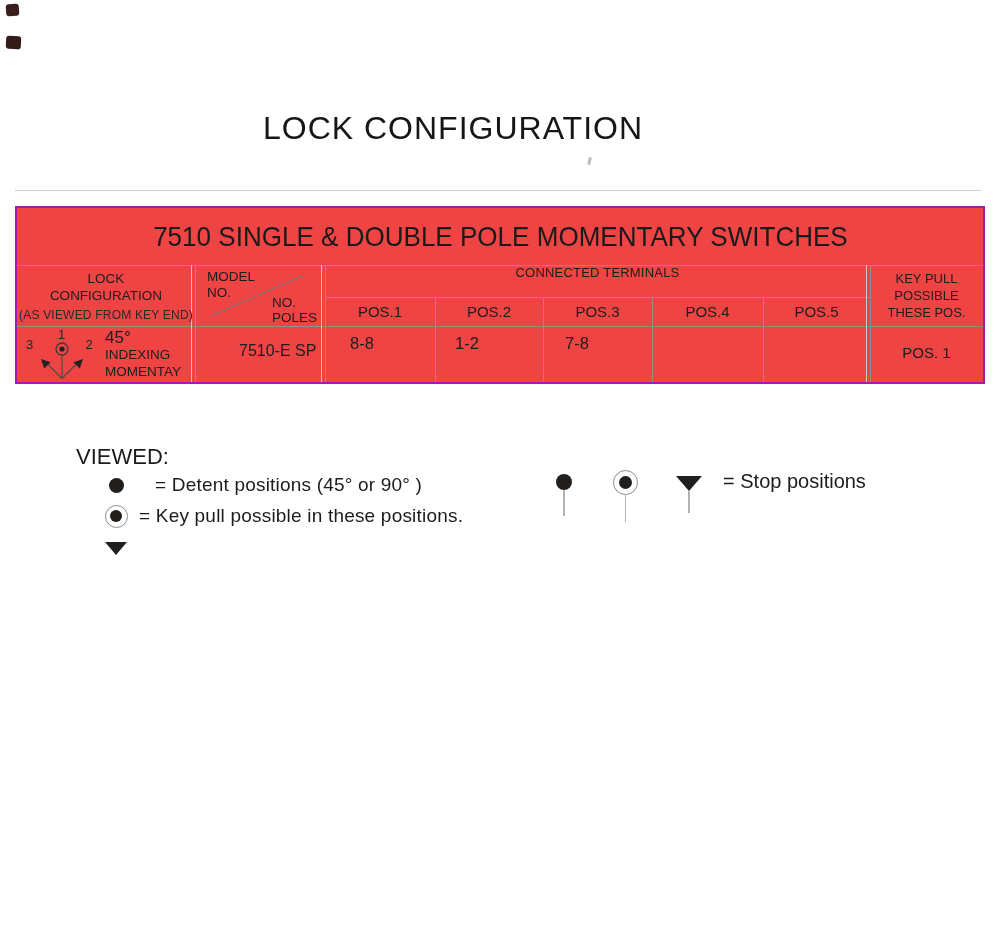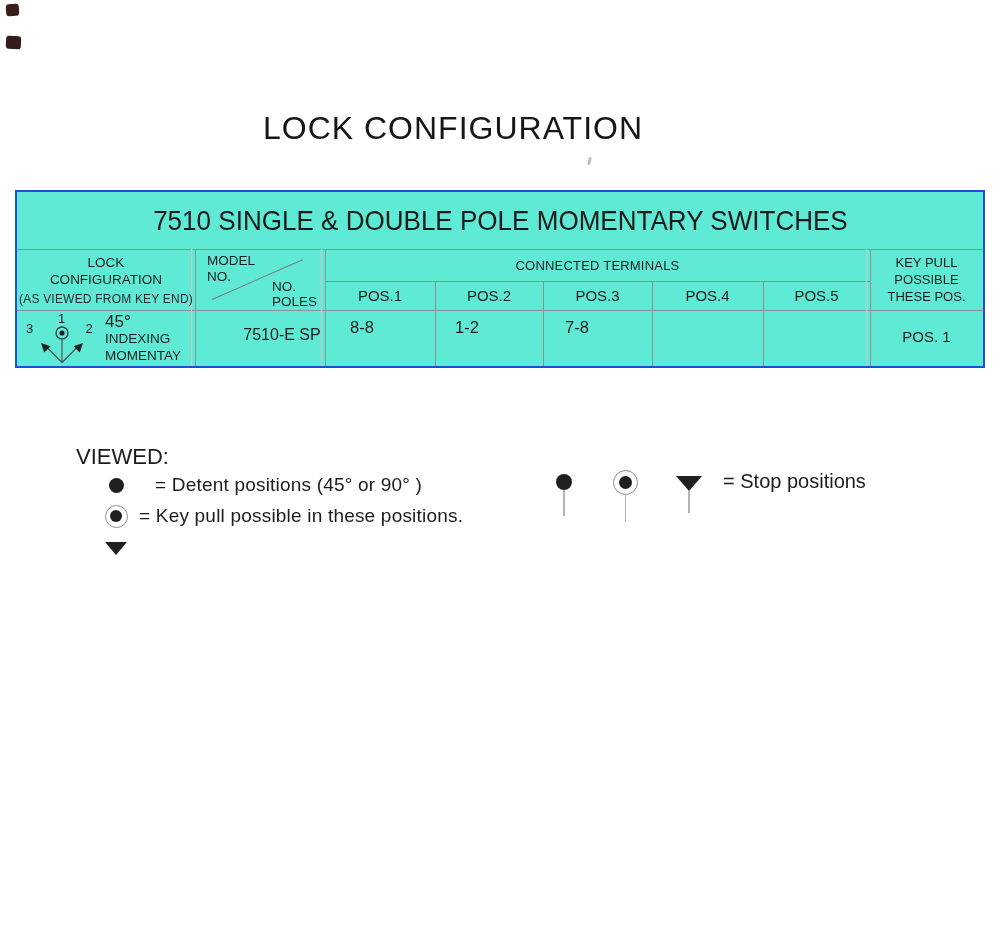--- a/index.html
+++ b/index.html
@@ -16,22 +16,22 @@
   .speck { position:absolute; left:588px; top:157px; width:3px; height:8px; background:#9a9a9a; opacity:.65; transform:rotate(14deg); border-radius:2px; }
 
   
   .main-title {
     position:absolute; left:0; top:110px; width:892px; text-align:center;
     font-size:32px; font-weight:400; letter-spacing:1px; color:#161616; text-indent:14px;
   }
 
   
   .dtable {
-    position:absolute; left:15px; top:190px; width:970px; height:178px;
-    border:2px solid #1d4ed8; background:#5eead4;
+    position:absolute; left:15px; top:206px; width:970px; height:178px;
+    border:2px solid #a21caf; background:#ef4444;
   }
   .ghost-top { position:absolute; left:15px; top:190px; width:966px; height:1px; background:#cccccc; }
   .line { position:absolute; background:#8f8f8f; }
   .gline { position:absolute; background:#c8c8c8; }
   .cell { position:absolute; display:flex; }
 
   .tbl-title {
     left:0; top:0; width:966px; height:57px; align-items:center; justify-content:center;
   }
   .tbl-title span {
@@ -42,30 +42,30 @@
   .hdr-lock { left:0; top:57px; width:178px; height:61px; flex-direction:column; align-items:center; justify-content:center; }
   .hdr-lock .l1 { font-size:13.5px; line-height:17px; }
   .hdr-lock .note { font-size:12px; letter-spacing:.2px; margin-top:4px; color:#2a2a2a; }
 
   .hdr-model { left:178px; top:57px; width:130px; height:61px; }
   .hdr-model .model-no { position:absolute; left:12px; top:4px; font-size:13.5px; line-height:16px; }
   .hdr-model .no-poles { position:absolute; left:77px; top:30px; font-size:13.5px; line-height:15px; }
   .hdr-model .diag { position:absolute; left:17px; top:50px; width:99px; height:1px; background:#7c7c7c;
                      transform-origin:0 50%; transform:rotate(-23.7deg); }
 
-  .hdr-ct { left:308px; top:57px; width:545px; height:32px; align-items:center; justify-content:center; font-size:13px; letter-spacing:.2px; }
+  .hdr-ct { left:308px; top:57px; width:545px; height:32px; justify-content:center; font-size:13px; letter-spacing:.2px; }
   .hdr-pos { top:89px; height:29px; align-items:center; justify-content:center; font-size:15px; }
   .hdr-keypull { left:853px; top:57px; width:113px; height:61px; flex-direction:column; align-items:center; justify-content:center; font-size:13px; line-height:17px; text-align:center; }
 
   .row-lock { left:0; top:118px; width:178px; height:56px; }
   .lock-text { position:absolute; left:88px; top:2px; }
   .lock-text .deg45 { font-size:17px; line-height:19px; }
   .lock-text .sm { font-size:13.5px; line-height:16.5px; }
 
-  .row-model { left:178px; top:118px; width:130px; height:60px; align-items:center; justify-content:center; padding-bottom:10px; font-size:16px;padding-left:44px; }
+  .row-model { left:178px; top:118px; width:130px; height:60px; align-items:center; justify-content:flex-start; padding-bottom:10px; font-size:16px;padding-left:44px; }
   .row-pos { top:118px; height:56px; align-items:flex-start; font-size:16.5px; padding-top:8px; }
   .row-keypull { left:853px; top:118px; width:113px; height:56px; align-items:center; justify-content:center; padding-bottom:4px; font-size:15px; }
 
   
   .legend-heading { position:absolute; left:76px; top:444px; font-size:22px; color:#1c1c1c; }
   .legend-row { position:absolute; left:100px; display:flex; align-items:center; }
   .legend-row .sym { width:32px; display:flex; align-items:center; justify-content:center; flex:none; }
   .legend-row .txt { margin-left:7px; font-size:19px; color:#1c1c1c; white-space:nowrap; letter-spacing:.2px; }
   .lr1 { top:472px; height:26px;gap:16px; }
   .lr2 { top:502px; height:28px; }

